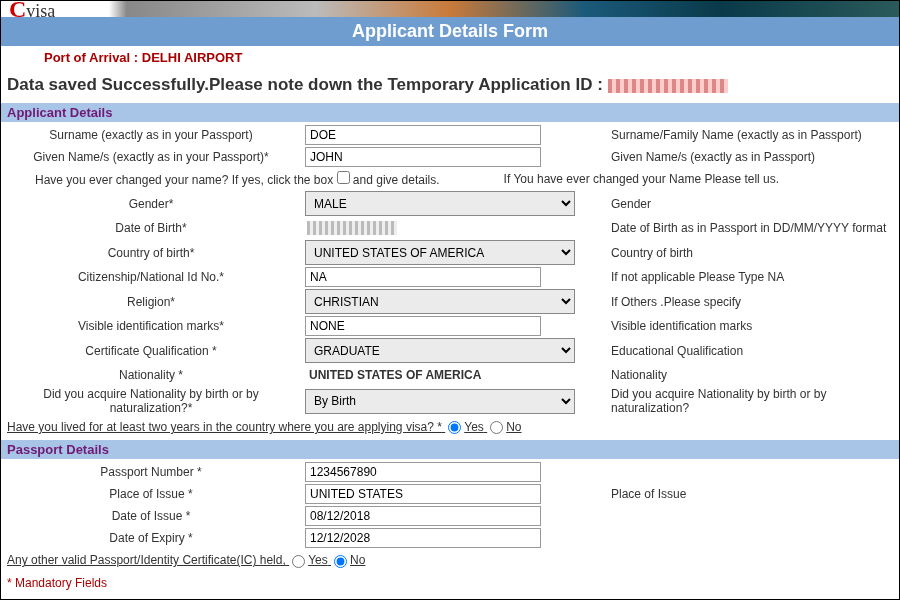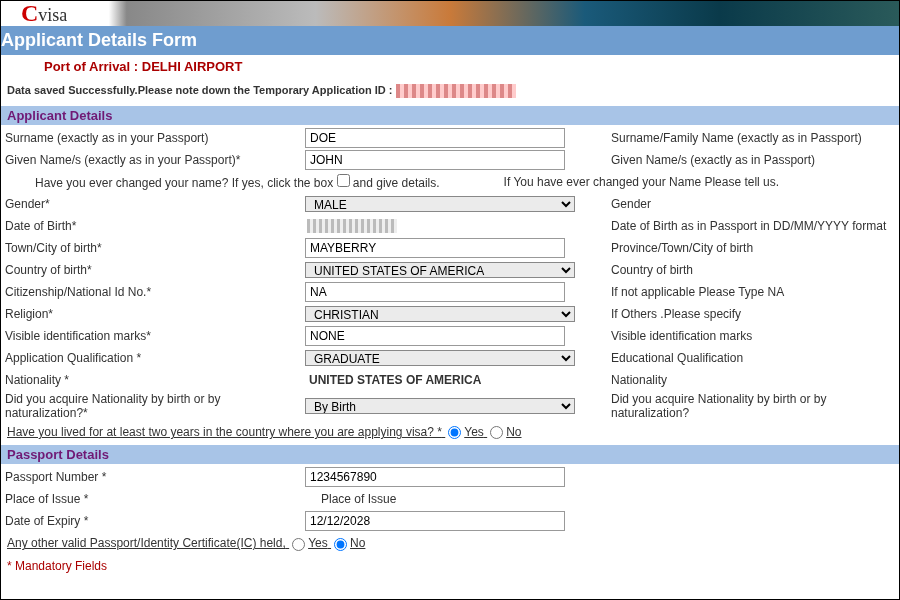--- a/index.html
+++ b/index.html
@@ -7,51 +7,51 @@
     font-family: Arial, Helvetica, sans-serif;
     font-size: 12px;
     color: #333;
     width: 900px;
     height: 600px;
     background: #fff;
     border: 1px solid #000;
     overflow: hidden;
   }
   .header-img {
-    height: 25px;
+    height: 16px;
     background: linear-gradient(90deg, #fff 0%, #fff 12%, #888 14%, #bbb 35%, #c97a3a 50%, #1a5a7a 65%, #0a3a4a 80%, #2a5a5a 100%);
     display: flex;
     align-items: center;
-    padding-left: 20px;
+    padding-left: 8px;
     position: relative;
   }
   .logo {
     font-family: Georgia, serif;
     font-size: 18px;
     color: #333;
   }
   .logo .c { color: #c00; font-size: 24px; font-weight: bold; }
   .title-bar {
     background: #6f9dcf;
     color: #fff;
     font-size: 18px;
     font-weight: bold;
-    text-align: left;
+    text-align: center;
     padding: 4px 0;
   }
   .port-line {
     padding: 4px 6px;
     font-size: 13px;
     margin-left: 37px;
   }
   .port-line .port-label { color: #a00; font-weight: bold; }
   .port-line .port-value { color: #a00; font-weight: bold; }
   .save-line {
     padding: 6px 6px 8px;
-    font-size: 11px;
+    font-size: 17px;
   }
   .save-line .red { color: #a00; font-weight: bold; }
   .save-line .redacted {
     display: inline-block;
     width: 120px;
     height: 14px;
     background: repeating-linear-gradient(90deg, #d88 0 4px, #fcc 4px 8px);
     vertical-align: middle;
   }
   .section-head {
@@ -65,48 +65,48 @@
     padding: 2px 0 2px 0;
   }
   .row {
     display: flex;
     align-items: center;
     padding: 1px 4px;
     min-height: 22px;
   }
   .lbl {
     width: 300px;
-    text-align: left;
+    text-align: center;
     padding-right: 8px;
     font-size: 12px;
     color: #333;
   }
   .lbl.full { width: auto; text-align: left; padding-left: 2px; margin-left: 28px; }
   .ctrl {
     width: 290px;
     display: flex;
     align-items: center;
   }
   .help {
     flex: 1;
     font-size: 12px;
     color: #333;
     padding-left: 16px;
   }
   input[type="text"] {
-    width: 260px;
+    width: 236px;
     height: 20px;
     border: 1px solid #999;
     padding: 1px 4px;
     font-size: 12px;
     font-family: inherit;
   }
   select {
     width: 270px;
-    height: 16px;
+    height: 25px;
     border: 1px solid #888;
     background: #ebebeb;
     font-size: 12px;
     padding: 0 4px;
   }
   .static-val {
     font-weight: bold;
     font-size: 12px;
     padding-left: 4px;
   }
@@ -191,27 +191,20 @@
   </div>
 
   <div class="row">
     <div class="lbl">Date of Birth*</div>
     <div class="ctrl">
         <span class="redacted-dob"></span>
       </div>
     <div class="help">Date of Birth as in Passport in DD/MM/YYYY format</div>
   </div>
 
-  <div class="row">
-    <div class="lbl">Town/City of birth*</div>
-    <div class="ctrl">
-        <input type="text" value="MAYBERRY" style="">
-      </div>
-    <div class="help">Province/Town/City of birth</div>
-  </div>
 
   <div class="row">
     <div class="lbl">Country of birth*</div>
     <div class="ctrl">
         <select><option>UNITED STATES OF AMERICA</option></select>
       </div>
     <div class="help">Country of birth</div>
   </div>
 
   <div class="row">
@@ -232,21 +225,21 @@
 
   <div class="row">
     <div class="lbl">Visible identification marks*</div>
     <div class="ctrl">
         <input type="text" value="NONE" style="">
       </div>
     <div class="help">Visible identification marks</div>
   </div>
 
   <div class="row">
-    <div class="lbl">Application Qualification *</div>
+    <div class="lbl">Certificate Qualification *</div>
     <div class="ctrl">
         <select><option>GRADUATE</option></select>
       </div>
     <div class="help">Educational Qualification</div>
   </div>
 
   <div class="row">
     <div class="lbl">Nationality *</div>
     <div class="ctrl">
         <span class="static-val">UNITED STATES OF AMERICA</span>
@@ -275,23 +268,33 @@
   <div class="row">
     <div class="lbl">Passport Number *</div>
     <div class="ctrl">
         <input type="text" value="1234567890" style="">
       </div>
     <div class="help"></div>
   </div>
 
   <div class="row">
     <div class="lbl">Place of Issue *</div>
+    <div class="ctrl">
+        <input type="text" value="UNITED STATES" style="">
+      </div>
     <div class="help">Place of Issue</div>
   </div>
 
+  <div class="row">
+    <div class="lbl">Date of Issue *</div>
+    <div class="ctrl">
+        <input type="text" value="08/12/2018" style="">
+      </div>
+    <div class="help"></div>
+  </div>
 
   <div class="row">
     <div class="lbl">Date of Expiry *</div>
     <div class="ctrl">
         <input type="text" value="12/12/2028" style="">
       </div>
     <div class="help"></div>
   </div>
 
   <div class="inline-row">

